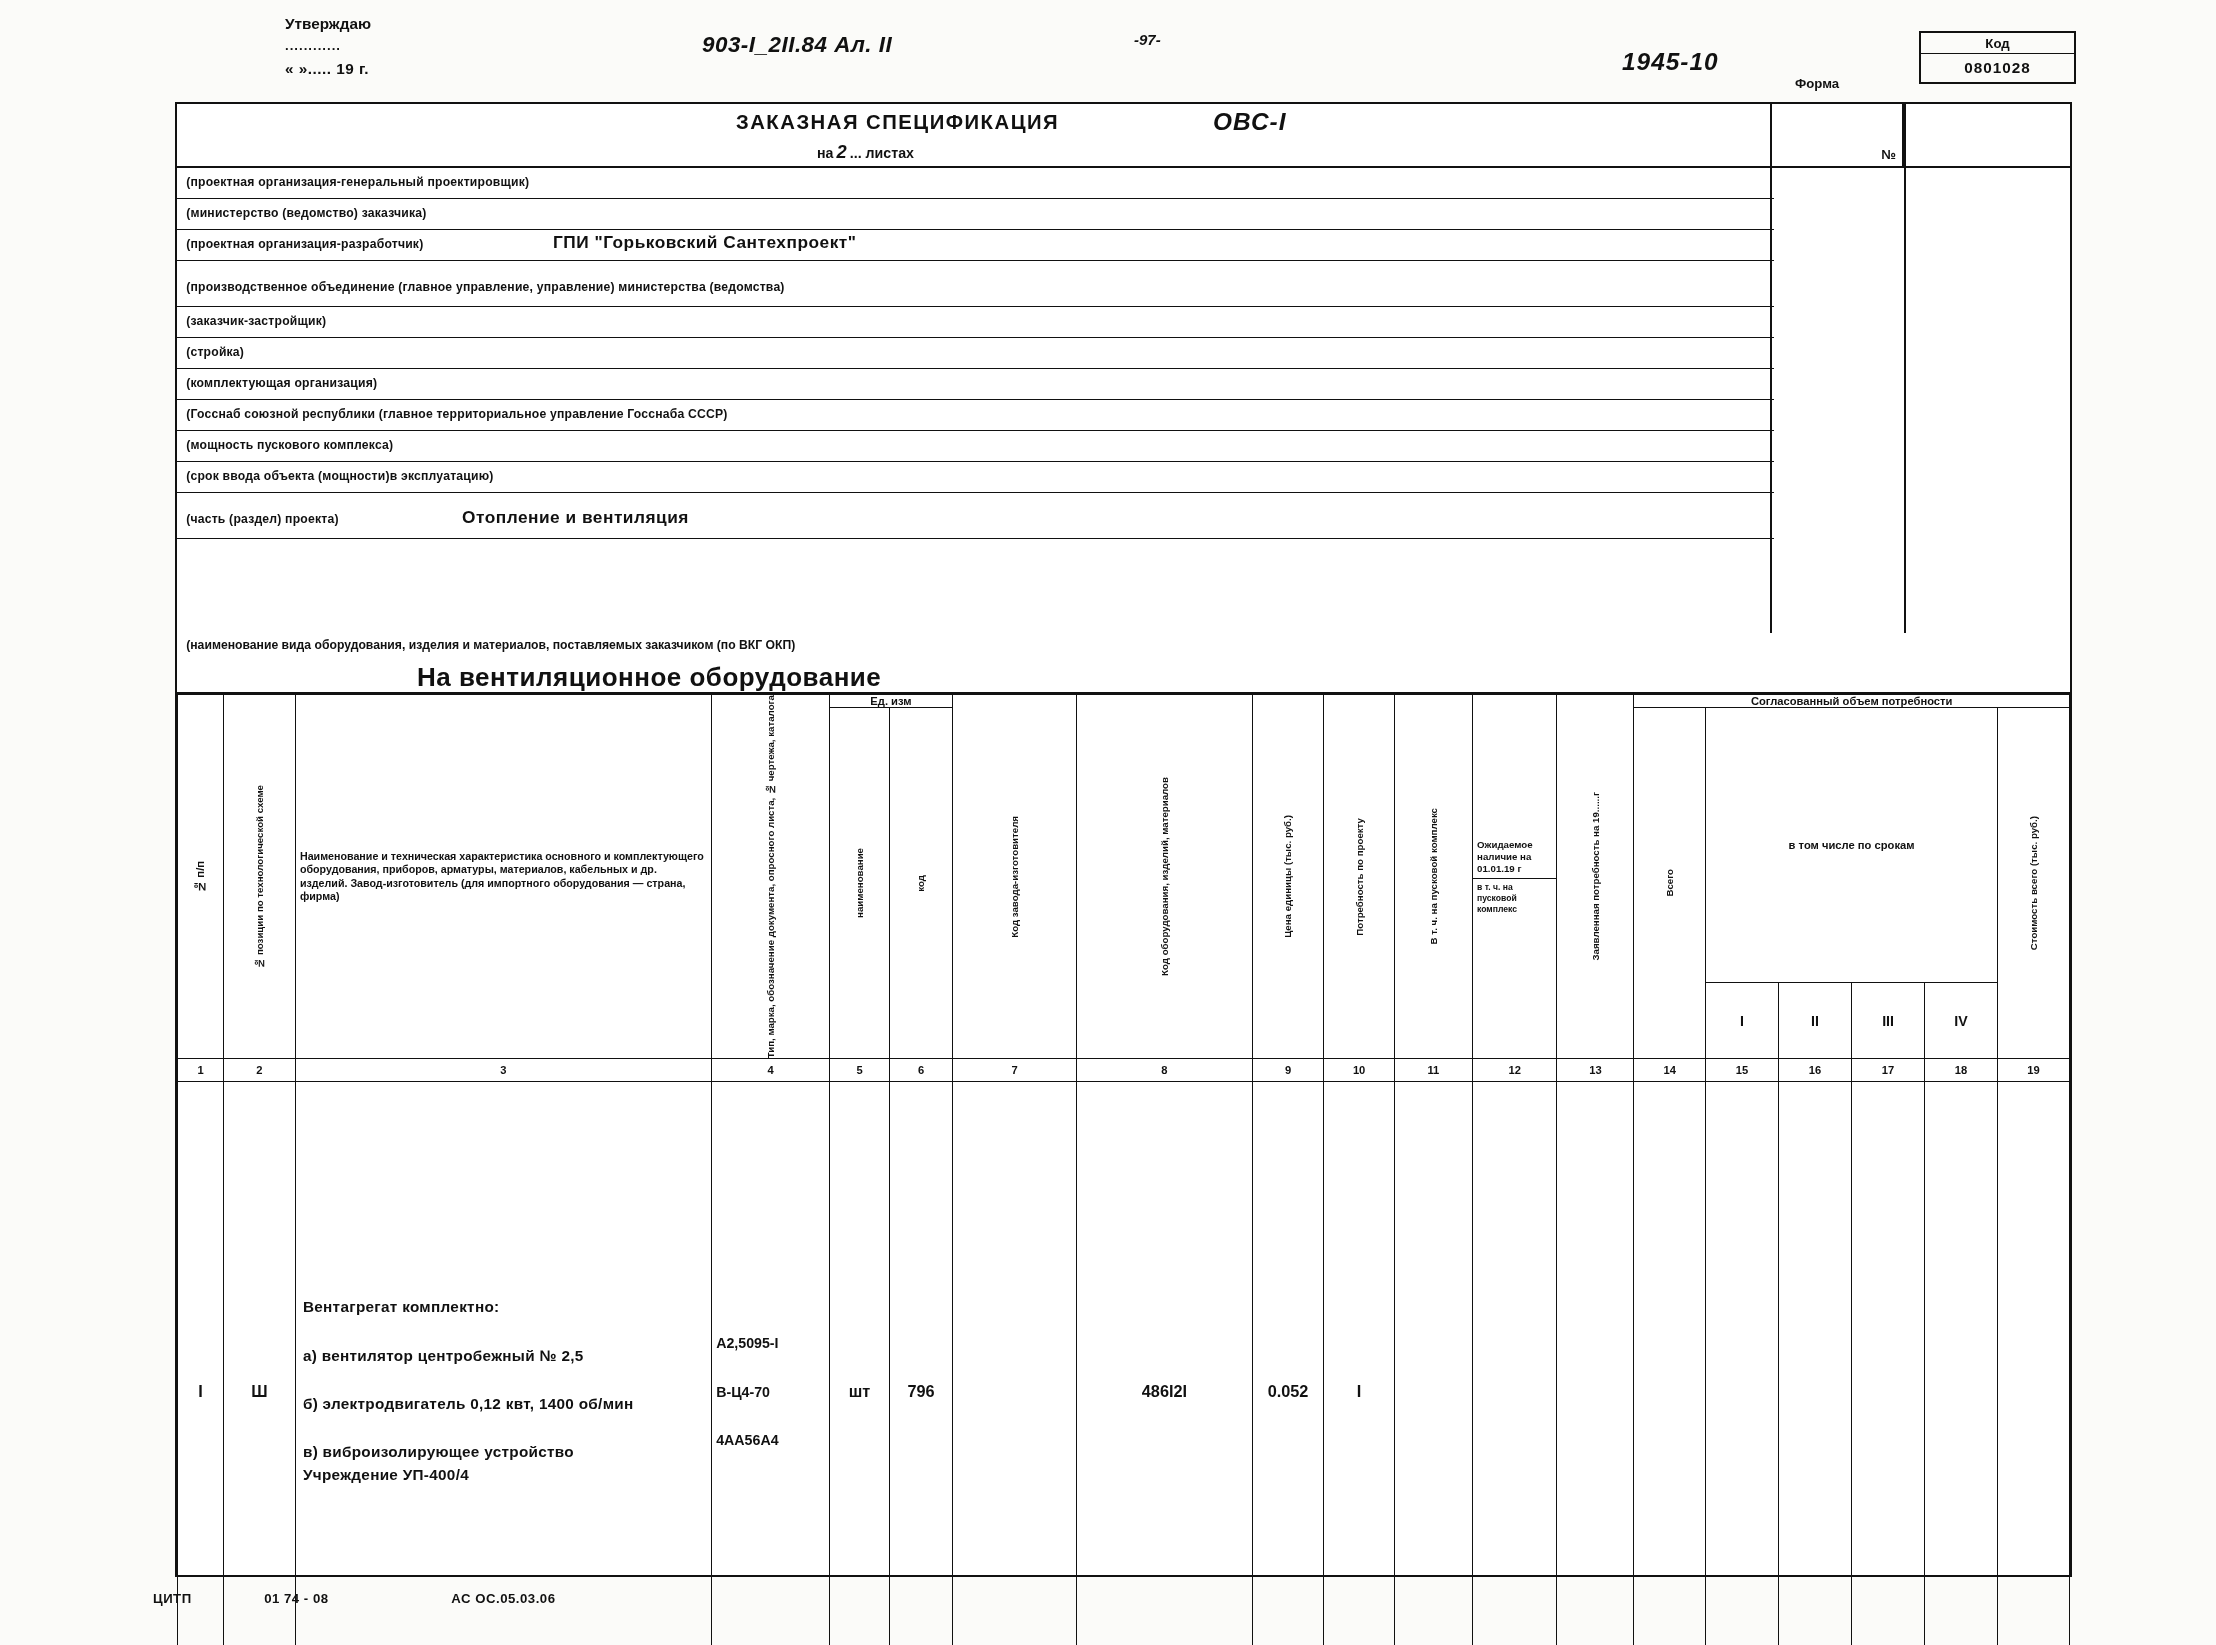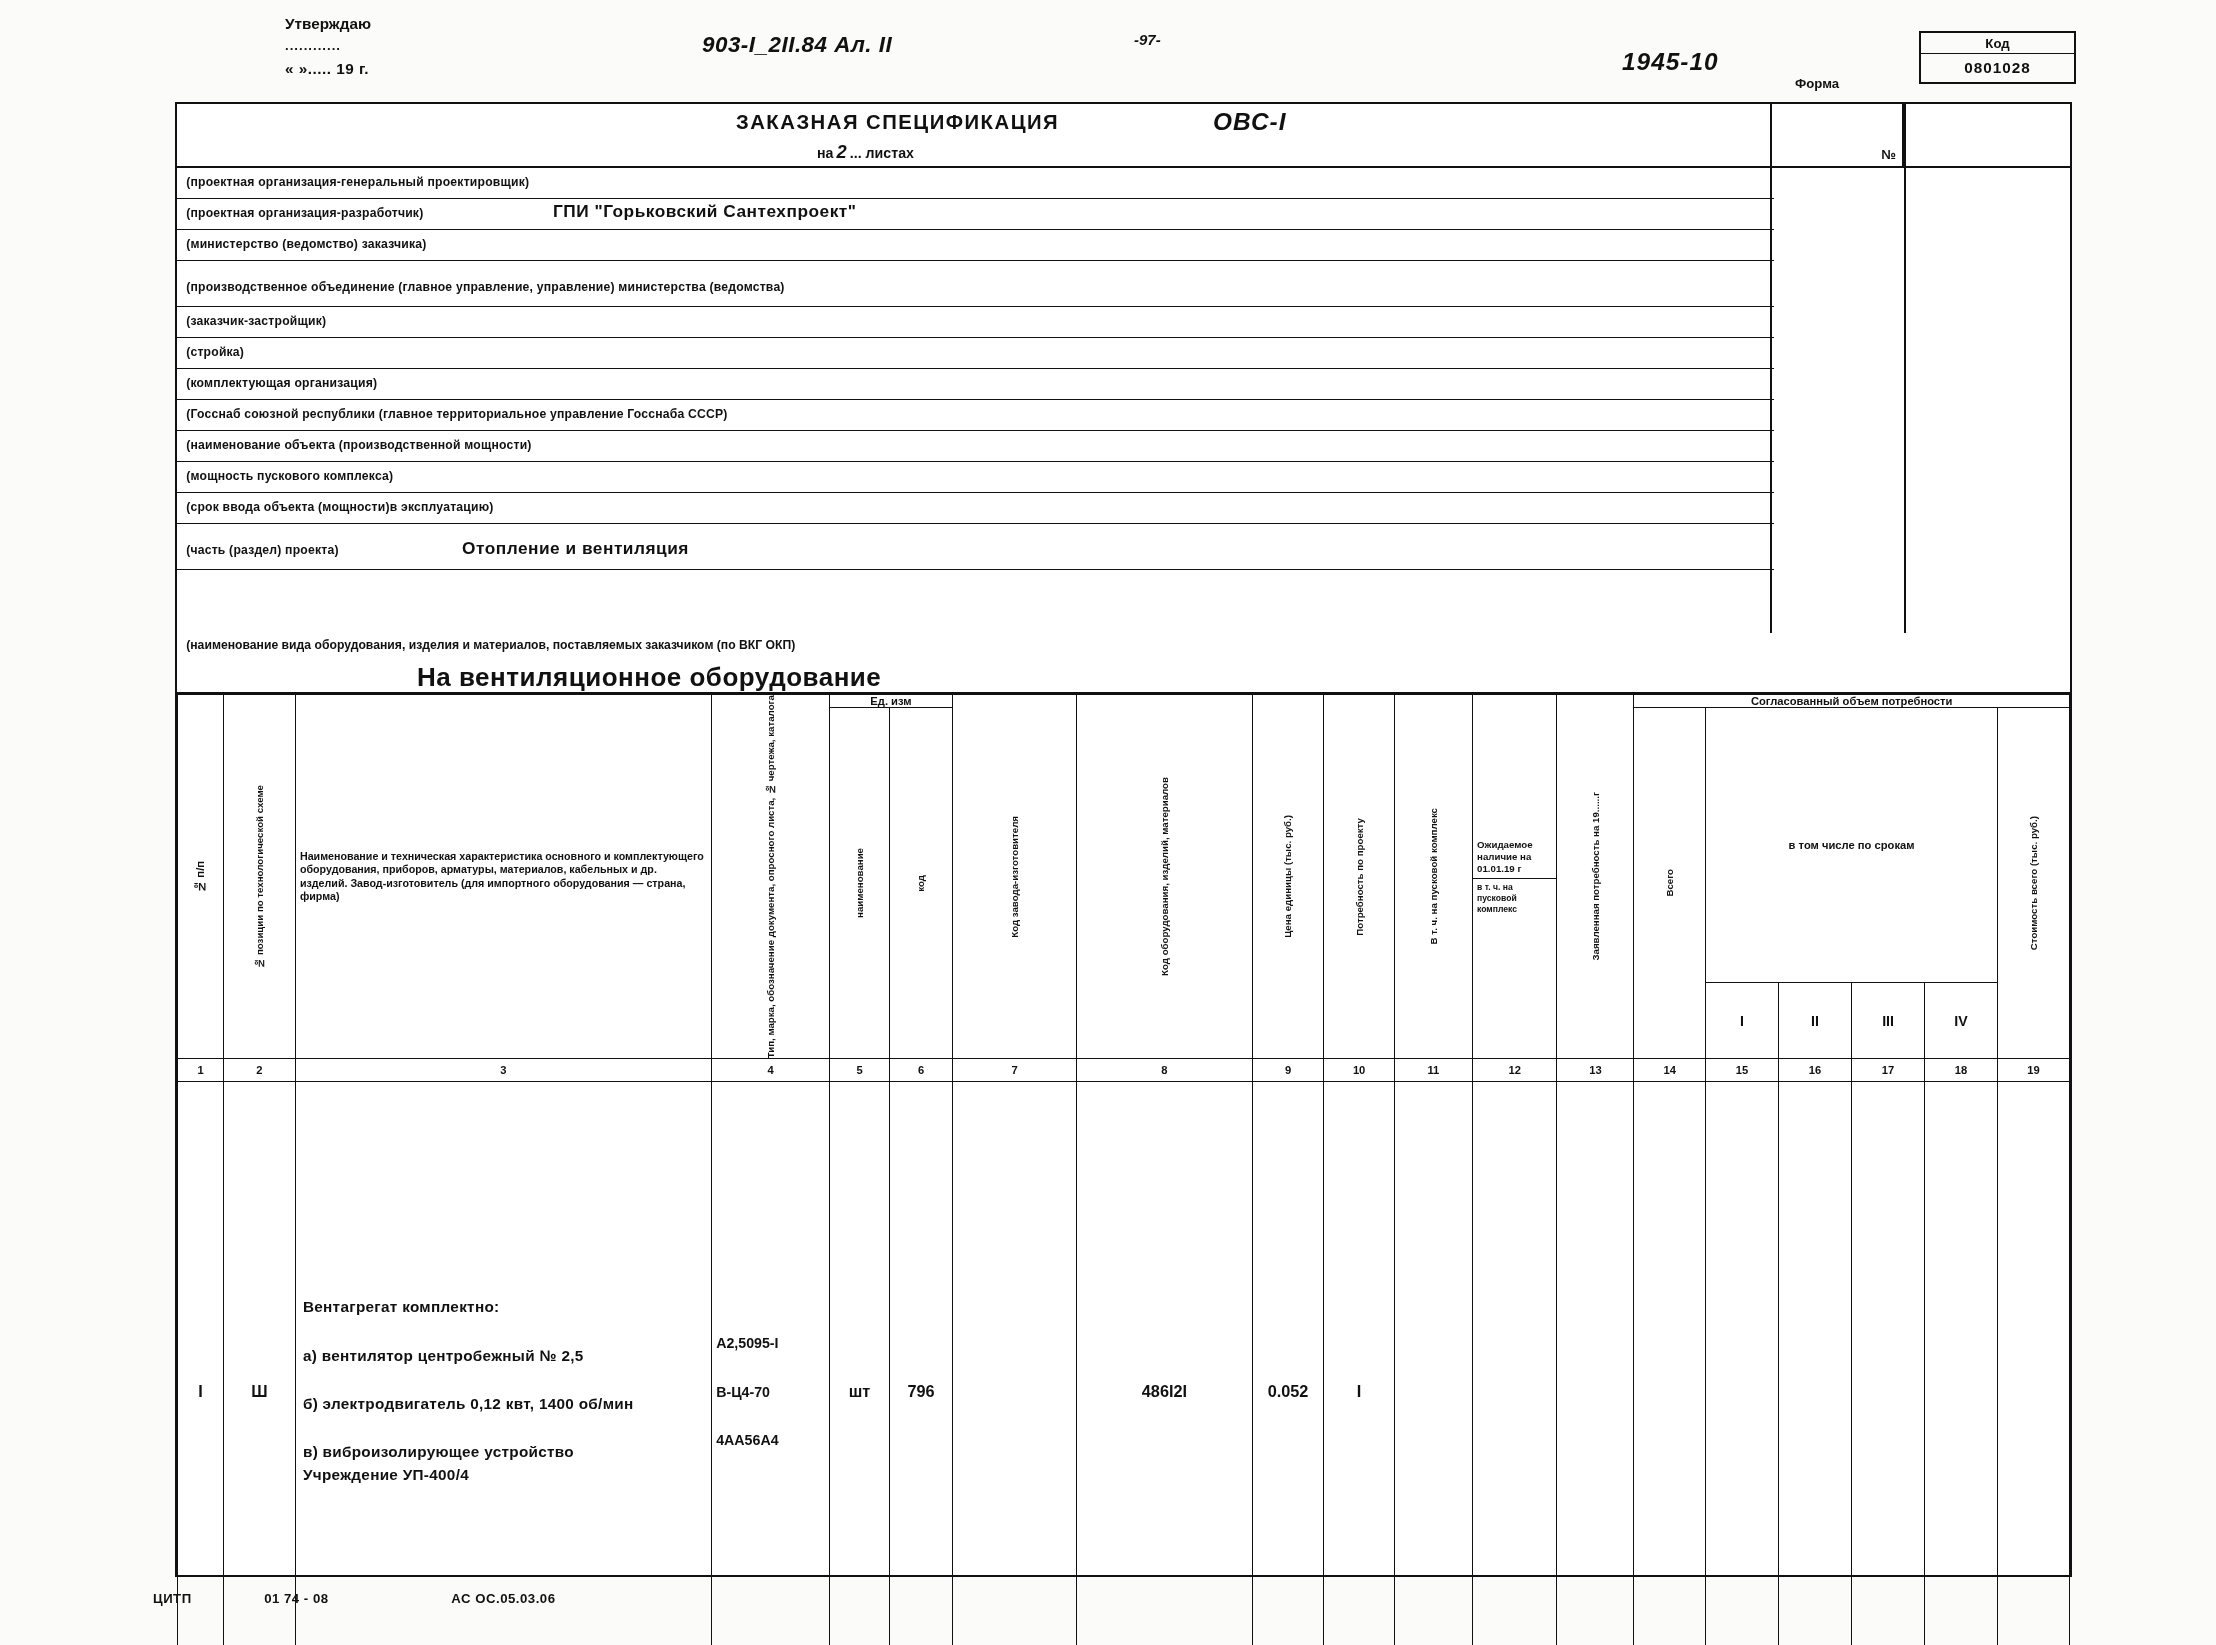--- a/index.html
+++ b/index.html
@@ -360,49 +360,45 @@
       </div>
       <div class="vline"></div>
     </div>
 
     <div class="rows">
       <div class="lrow">
         <div class="lab">(проектная организация-генеральный проектировщик)</div>
         <div class="val"></div>
       </div>
       <div class="lrow">
+        <div class="lab">(министерство (ведомство) заказчика)</div>
+        <div class="val"></div>
+      </div>
+      <div class="lrow">
         <div class="lab">(проектная организация-разработчик)</div>
         <div class="val">ГПИ "Горьковский Сантехпроект"</div>
       </div>
-      <div class="lrow">
-        <div class="lab">(министерство (ведомство) заказчика)</div>
-        <div class="val"></div>
-      </div>
       <div class="lrow tall">
         <div class="lab">(производственное объединение (главное управление, управление) министерства (ведомства)</div>
         <div class="val"></div>
       </div>
       <div class="lrow">
         <div class="lab">(заказчик-застройщик)</div>
         <div class="val"></div>
       </div>
       <div class="lrow">
         <div class="lab">(стройка)</div>
         <div class="val"></div>
       </div>
       <div class="lrow">
         <div class="lab">(комплектующая организация)</div>
         <div class="val"></div>
       </div>
       <div class="lrow">
         <div class="lab">(Госснаб союзной республики (главное территориальное управление Госснаба СССР)</div>
-        <div class="val"></div>
-      </div>
-      <div class="lrow">
-        <div class="lab">(наименование объекта (производственной мощности)</div>
         <div class="val"></div>
       </div>
       <div class="lrow">
         <div class="lab">(мощность пускового комплекса)</div>
         <div class="val"></div>
       </div>
       <div class="lrow">
         <div class="lab">(срок ввода объекта (мощности)в эксплуатацию)</div>
         <div class="val"></div>
       </div>

